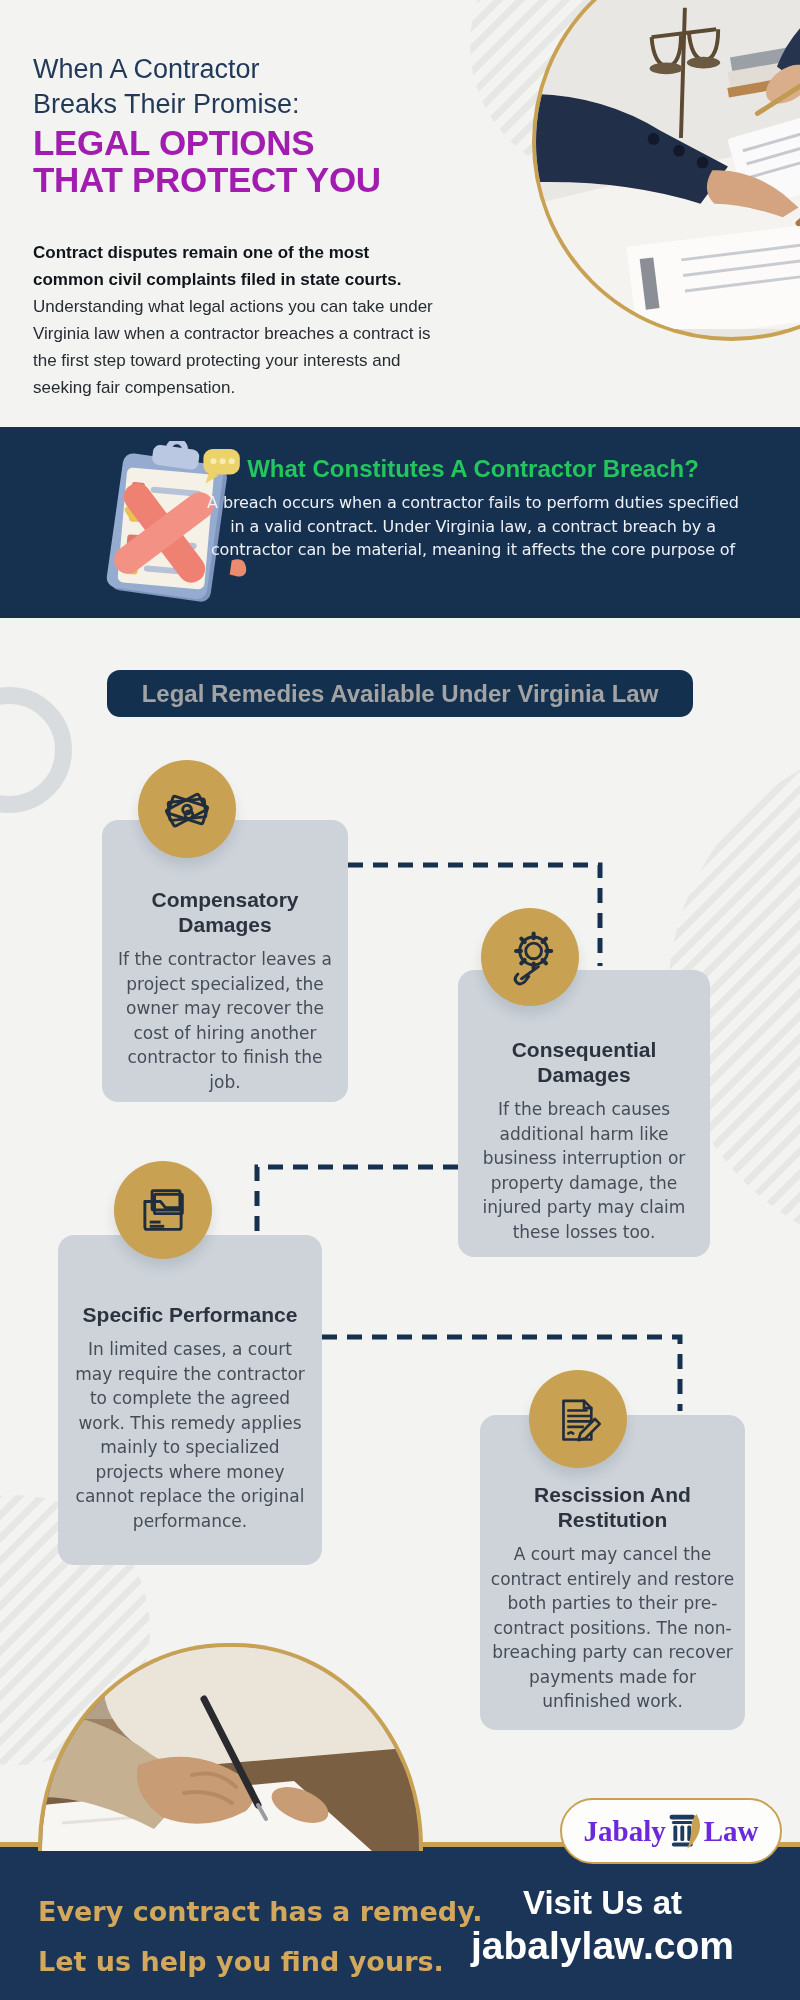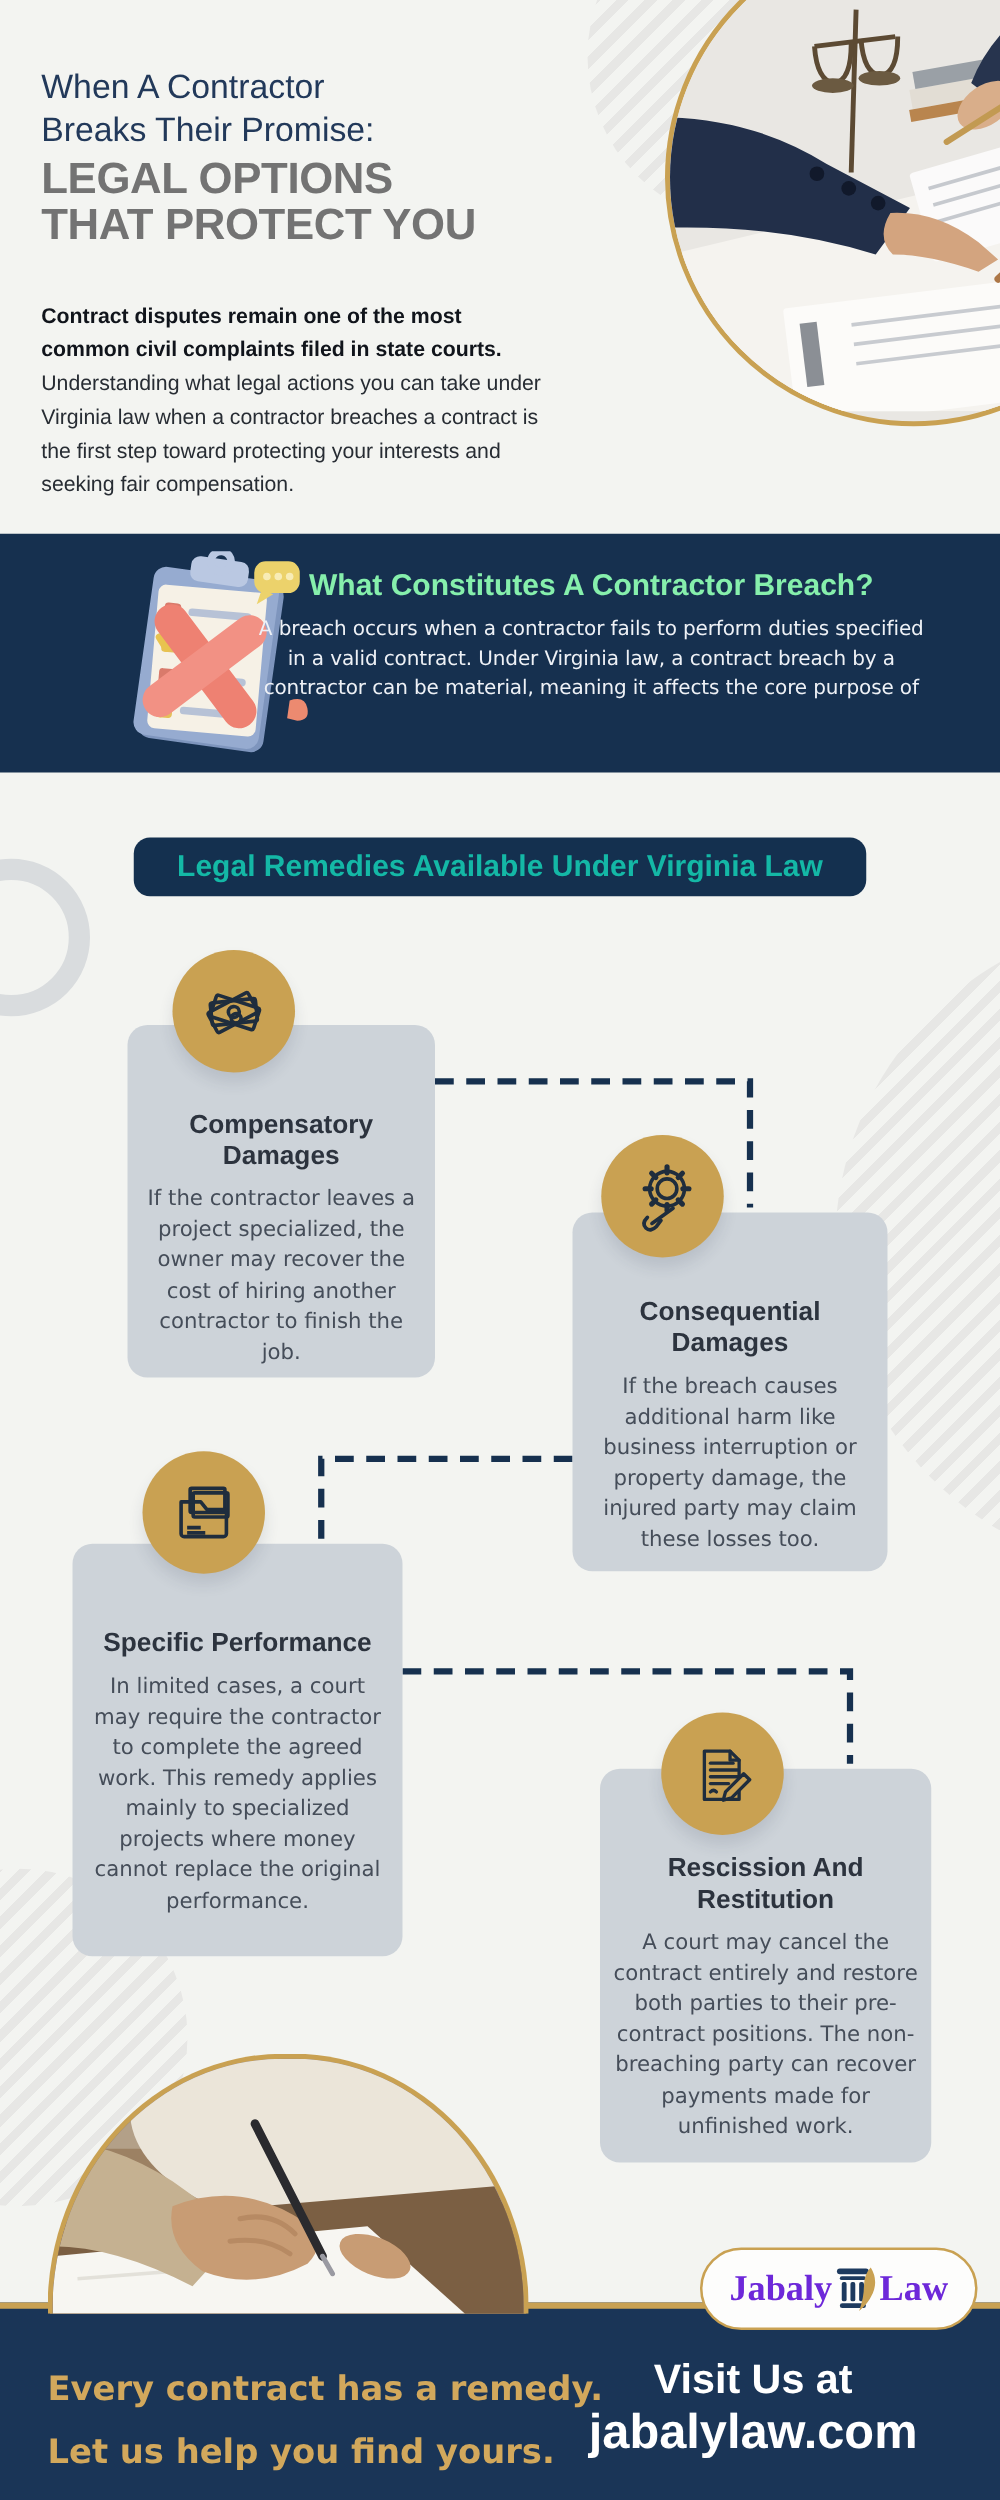--- a/index.html
+++ b/index.html
@@ -9,42 +9,42 @@
   
   .stripes{position:absolute;border-radius:50%;
            background:repeating-linear-gradient(135deg,#e7e7e5 0 7px,rgba(0,0,0,0) 7px 16px);
            z-index:1;}
   .ring{position:absolute;border-radius:50%;border:17px solid #d9dcde;z-index:1;}
 
   
   .kicker{position:absolute;left:33px;top:52px;font-size:27px;font-weight:500;
           color:#22395a;line-height:35px;z-index:2;}
   .main-title{position:absolute;left:33px;top:124px;font-size:35px;font-weight:800;
-          color:#737373;line-height:37px;letter-spacing:-.3px;z-index:2;}
+          color:#a21caf;line-height:37px;letter-spacing:-.3px;z-index:2;}
   .intro{position:absolute;left:33px;top:222px;width:410px;font-family:Liberation Sans, sans-serif;
          font-size:17px;line-height:27px;color:#272c33;z-index:2;}
   .intro b{color:#10141b;}
 
   
   .hero-circle{position:absolute;left:532px;top:-57px;width:390px;height:390px;border-radius:50%;
                border:4px solid #c9a152;overflow:hidden;z-index:2;background:#e9e7e3;}
 
   
   .band{position:absolute;left:0;top:427px;width:800px;height:191px;background:#16304f;z-index:2;}
   .band-title{position:absolute;left:192px;top:28px;width:562px;text-align:center;
-              font-size:24px;font-weight:700;color:#86efac;}
+              font-size:24px;font-weight:700;color:#22c55e;}
   .band-body{position:absolute;left:192px;top:64px;width:562px;text-align:center;
              font-family:"DejaVu Sans",sans-serif;font-size:16px;line-height:23.5px;
              letter-spacing:-.1px;color:#eef1f6;}
   .clipboard{position:absolute;left:84px;top:14px;width:172px;height:172px;}
 
   
   .remedies-pill{position:absolute;left:107px;top:670px;width:586px;height:47px;background:#14304f;
                  border-radius:13px;display:flex;align-items:center;justify-content:center;
-                 color:#14b8a6;font-size:24px;font-weight:700;z-index:3;}
+                 color:#a3a3a3;font-size:24px;font-weight:700;z-index:3;}
   .card{position:absolute;background:#cdd3d9;border-radius:16px;z-index:3;
         padding:66px 10px 10px 10px;box-sizing:border-box;text-align:center;}
   .card h3{margin:1px 0 10px 0;font-size:21px;line-height:25px;color:#2c333e;font-weight:700;}
   .card p{margin:0;font-family:"DejaVu Sans",sans-serif;font-size:17px;line-height:24.5px;
           color:#454d59;}
   .icon-circle{position:absolute;width:98px;height:98px;border-radius:50%;background:#c9a152;
                display:flex;align-items:center;justify-content:center;z-index:4;
                box-shadow:0 8px 12px rgba(40,50,70,.12);}
   #connectors{position:absolute;left:0;top:0;z-index:2;pointer-events:none;}
 

